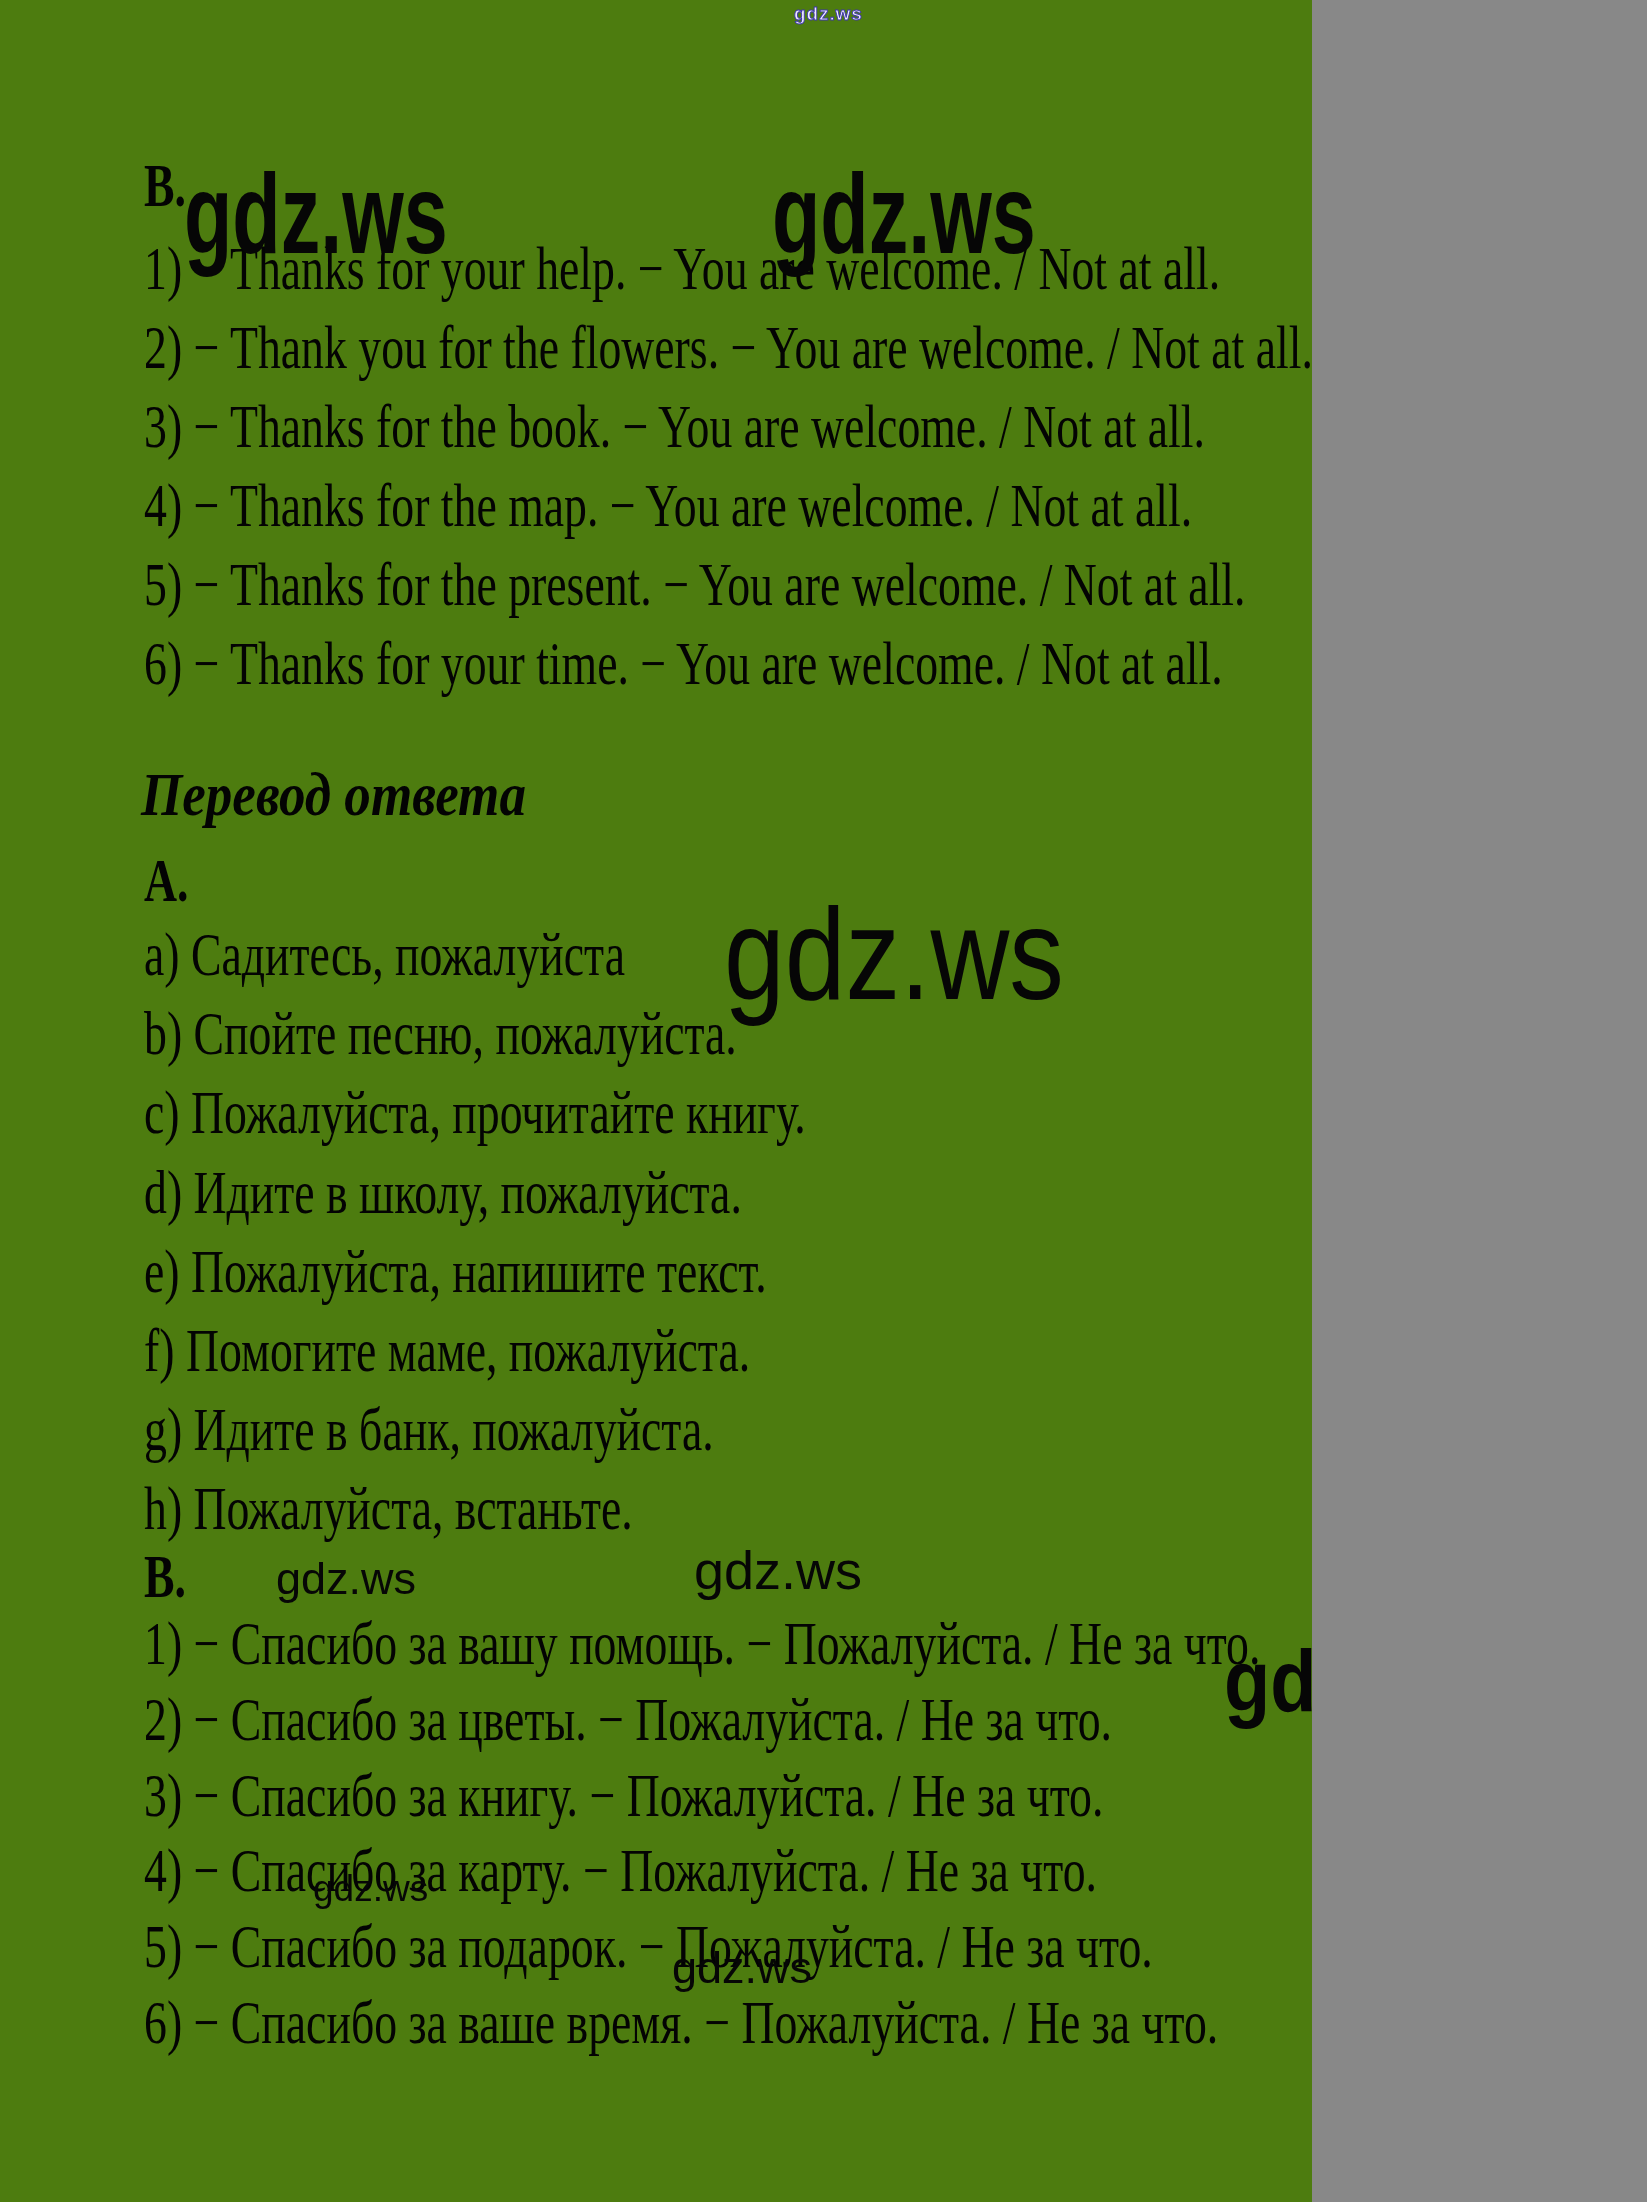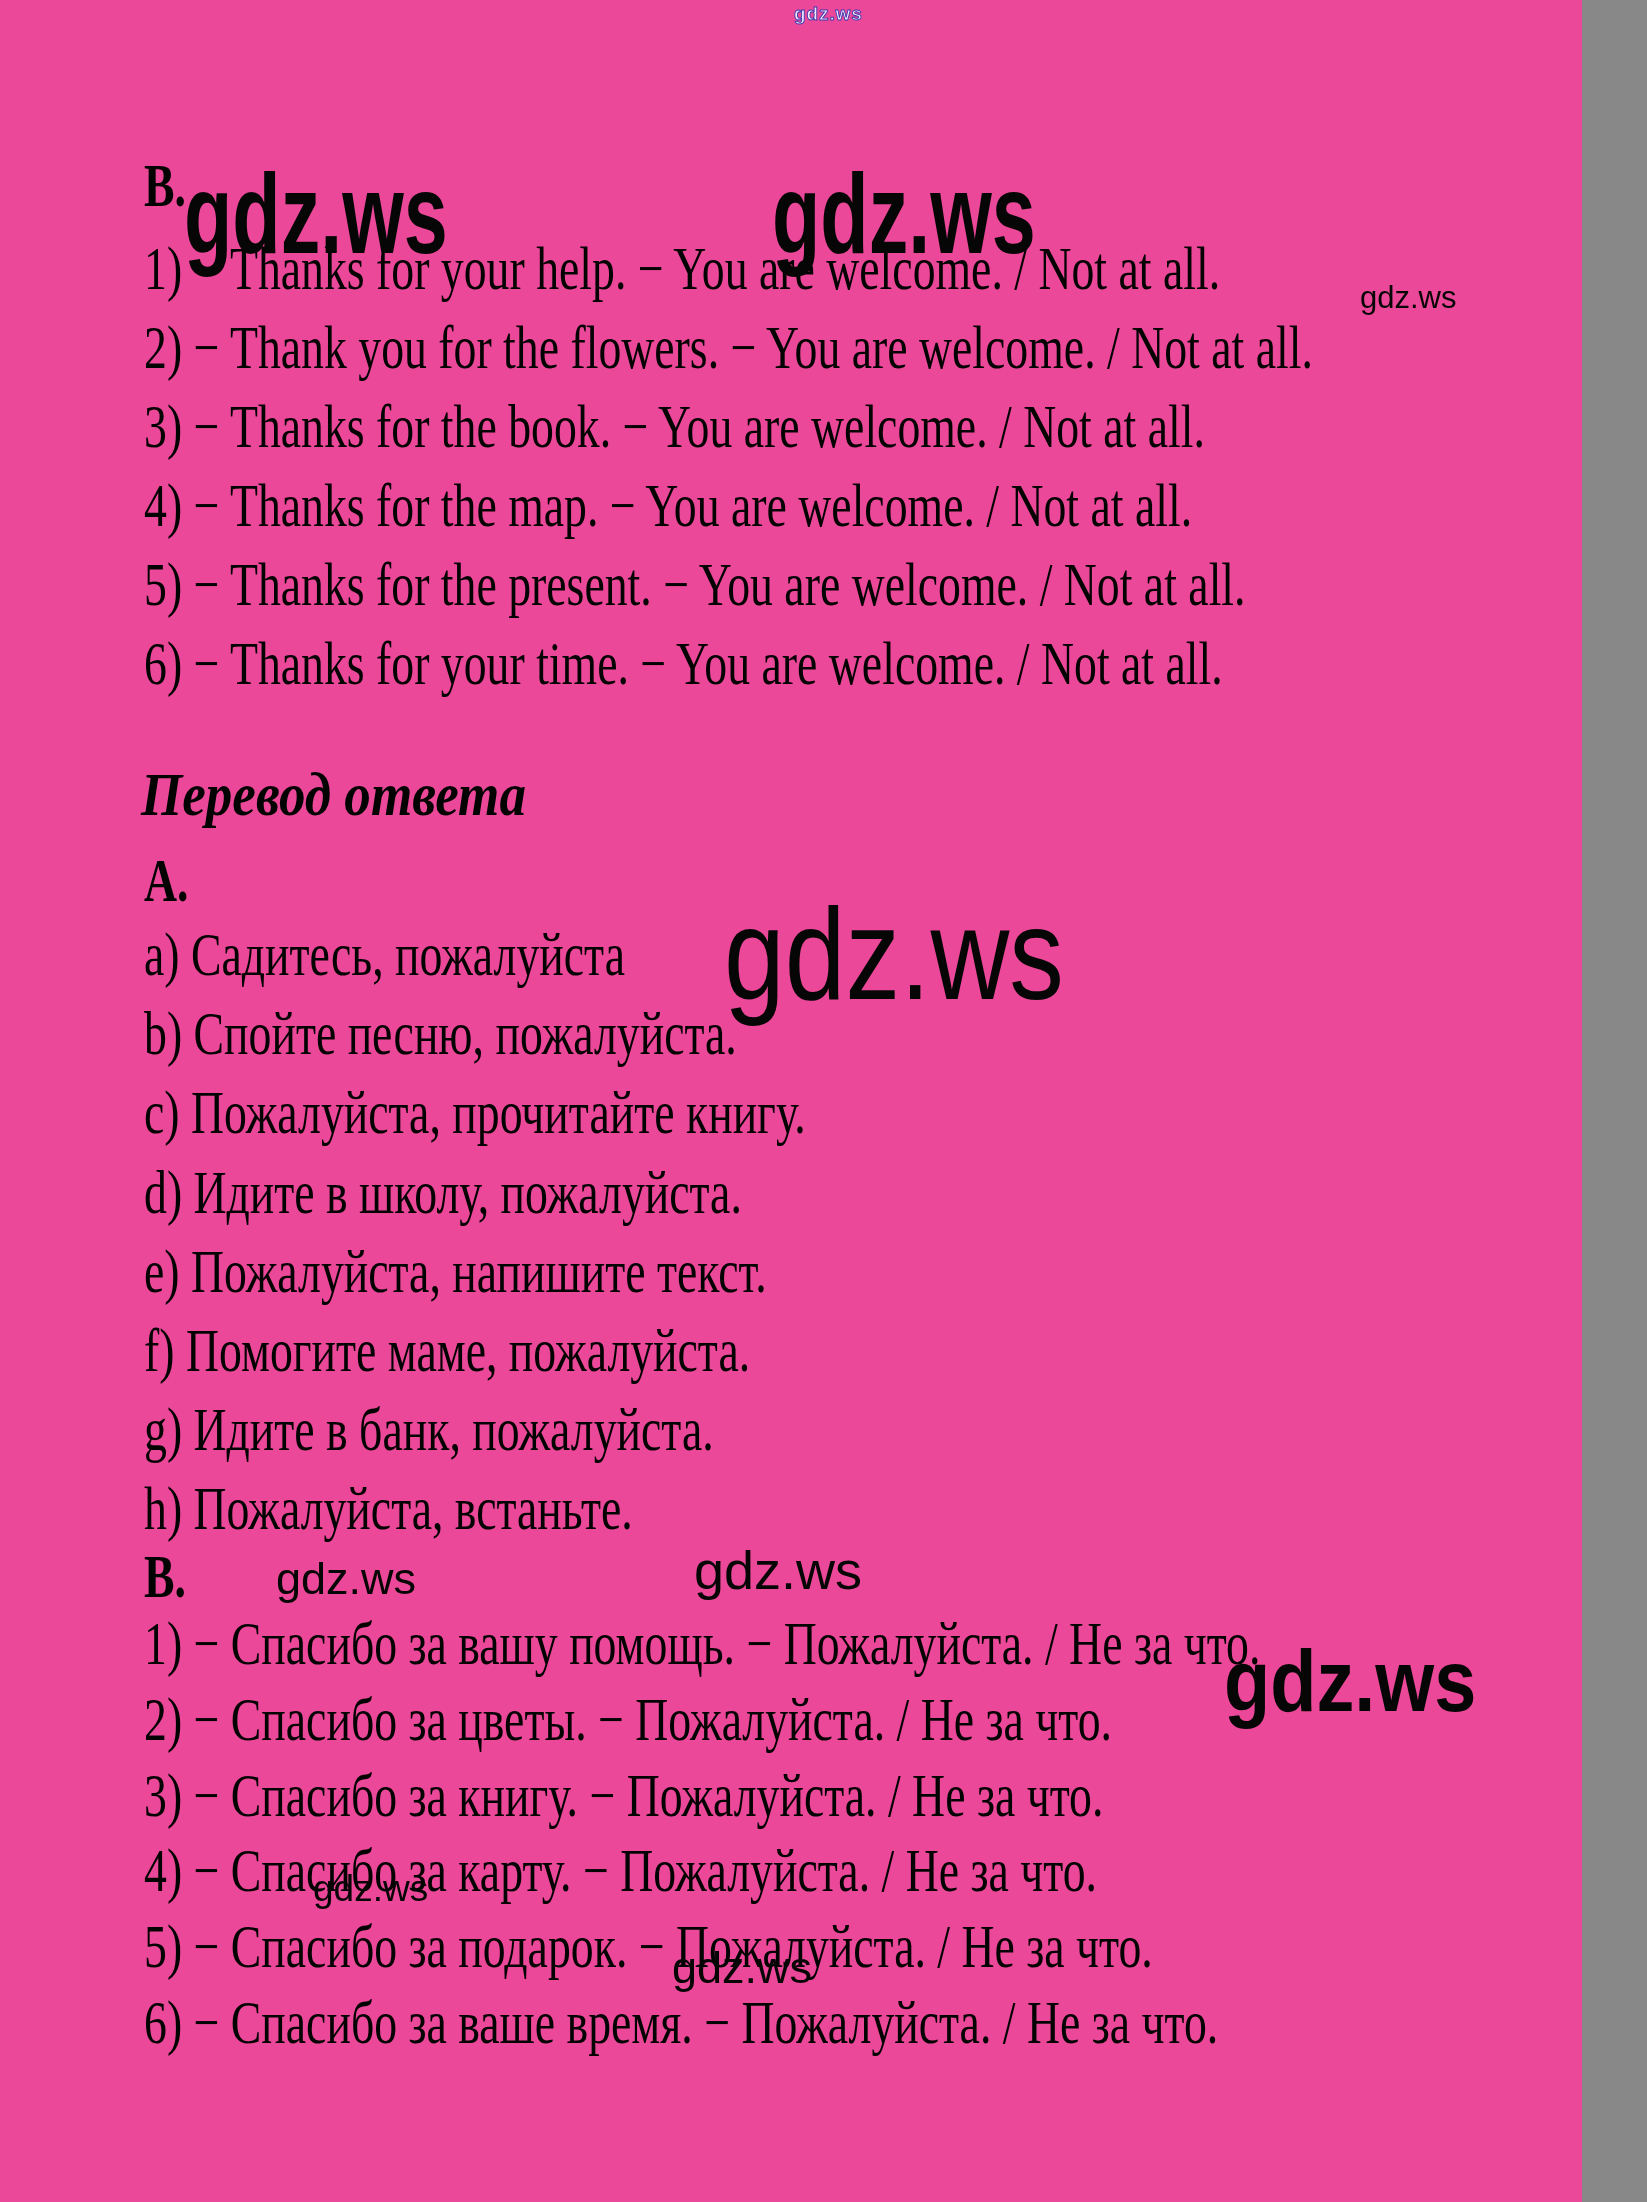--- a/index.html
+++ b/index.html
@@ -1,19 +1,19 @@
 <!DOCTYPE html>
 <html style="font-size:14px"><head>
 <meta charset="utf-8">
 <style>
   html,body{margin:0;padding:0;background:#888;}
   .page{
     position:relative;
-    width:1582px;height:2202px;
-    background:#ec4899;
+    width:1312px;height:2202px;
+    background:#4d7c0f;
     overflow:hidden;
     font-family:"Liberation Serif", serif;
     color:#000;
   }
   
   .ln{
     position:absolute;
     font-size:61px;
     line-height:1.15;
     white-space:nowrap;

